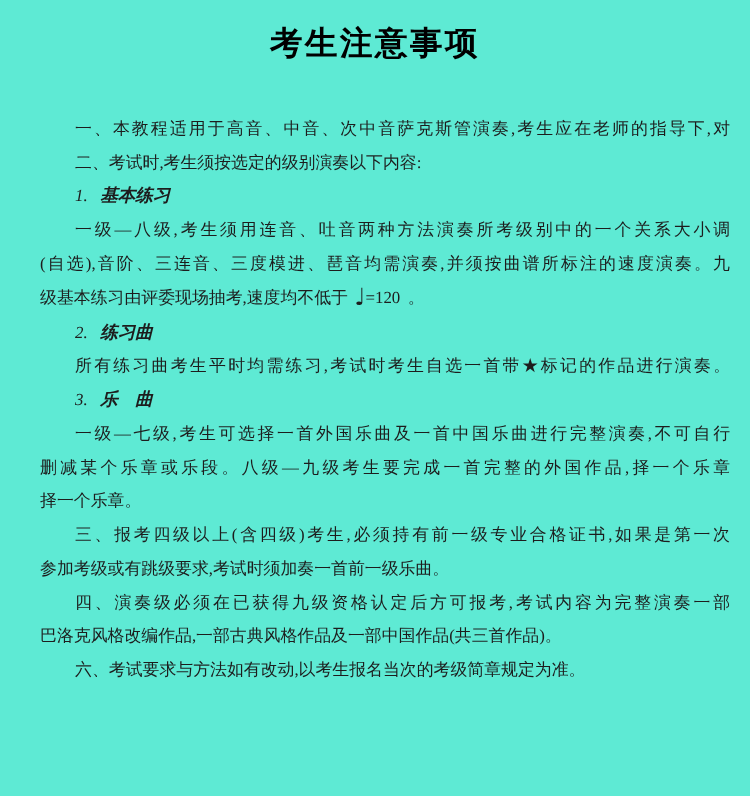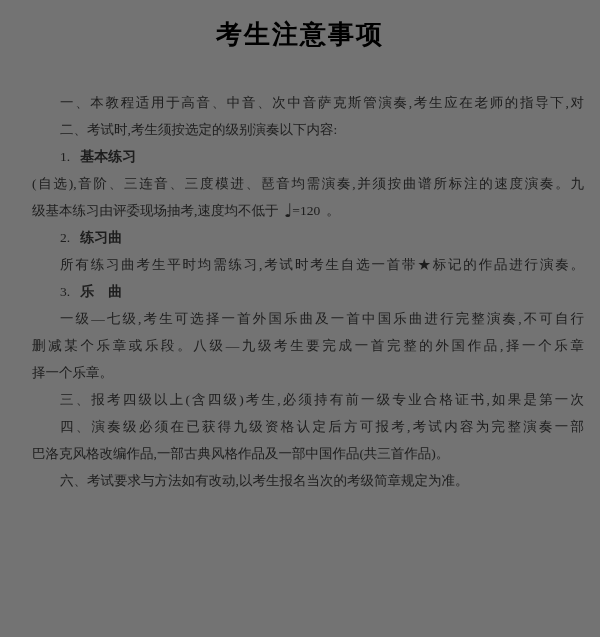--- a/index.html
+++ b/index.html
@@ -7,21 +7,21 @@
     padding: 0;
     width: 600px;
     height: 637px;
     background: #ffffff;
     overflow: hidden;
   }
   .page {
     position: relative;
     width: 600px;
     height: 637px;
-    background: #737373;
+    background: #5eead4;
     color: #1d1d1d;
     box-sizing: border-box;
   }
   .title {
     margin: 0;
     padding-top: 17px;
     height: 34px;
     line-height: 34px;
     text-align: center;
     font-family: "Liberation Sans", sans-serif;
@@ -39,20 +39,21 @@
   .ln {
     line-height: 27px;
     text-align: justify;
   }
   .ln.ind { padding-left: 28px; }
   .ln.fill { text-align-last: justify; }
   .ln.hd {
     font-family: "Liberation Sans", sans-serif;
     font-weight: bold;
     font-size: 14px;
+    font-style: italic;
   }
   .ln.hd .num {
     font-family: "Liberation Serif", serif;
     font-weight: normal;
     font-size: 13.5px;
     margin-right: 10px;
   }
   .note {
     font-family: "DejaVu Sans", sans-serif;
     font-size: 19px;
@@ -69,37 +70,39 @@
   <h1 class="title">考生注意事项</h1>
 
   <div class="doc-body">
     <div class="ln ind fill">一、本教程适用于高音、中音、次中音萨克斯管演奏,考生应在老师的指导下,对</div>
     <div class="ln ind">二、考试时,考生须按选定的级别演奏以下内容:</div>
 
     <div class="ln ind hd">
       <span class="num">1.</span><span class="hlabel">基本练习</span>
     </div>
 
+    <div class="ln ind fill">一级—八级,考生须用连音、吐音两种方法演奏所考级别中的一个关系大小调</div>
     <div class="ln fill">(自选),音阶、三连音、三度模进、琶音均需演奏,并须按曲谱所标注的速度演奏。九</div>
 
     <div class="ln">
       <span>级基本练习由评委现场抽考,速度均不低于</span><span class="note">♩</span><span class="tempo">=120</span><span>。</span>
     </div>
 
     <div class="ln ind hd">
       <span class="num">2.</span><span class="hlabel">练习曲</span>
     </div>
 
     <div class="ln ind fill">所有练习曲考生平时均需练习,考试时考生自选一首带★标记的作品进行演奏。</div>
 
     <div class="ln ind hd">
       <span class="num">3.</span><span class="hlabel">乐　曲</span>
     </div>
 
     <div class="ln ind fill">一级—七级,考生可选择一首外国乐曲及一首中国乐曲进行完整演奏,不可自行</div>
     <div class="ln fill">删减某个乐章或乐段。八级—九级考生要完成一首完整的外国作品,择一个乐章</div>
     <div class="ln">择一个乐章。</div>
     <div class="ln ind fill">三、报考四级以上(含四级)考生,必须持有前一级专业合格证书,如果是第一次</div>
+    <div class="ln">参加考级或有跳级要求,考试时须加奏一首前一级乐曲。</div>
     <div class="ln ind fill">四、演奏级必须在已获得九级资格认定后方可报考,考试内容为完整演奏一部</div>
     <div class="ln">巴洛克风格改编作品,一部古典风格作品及一部中国作品(共三首作品)。</div>
     <div class="ln ind">六、考试要求与方法如有改动,以考生报名当次的考级简章规定为准。</div>
   </div>
 </div>
 
 </body></html>

